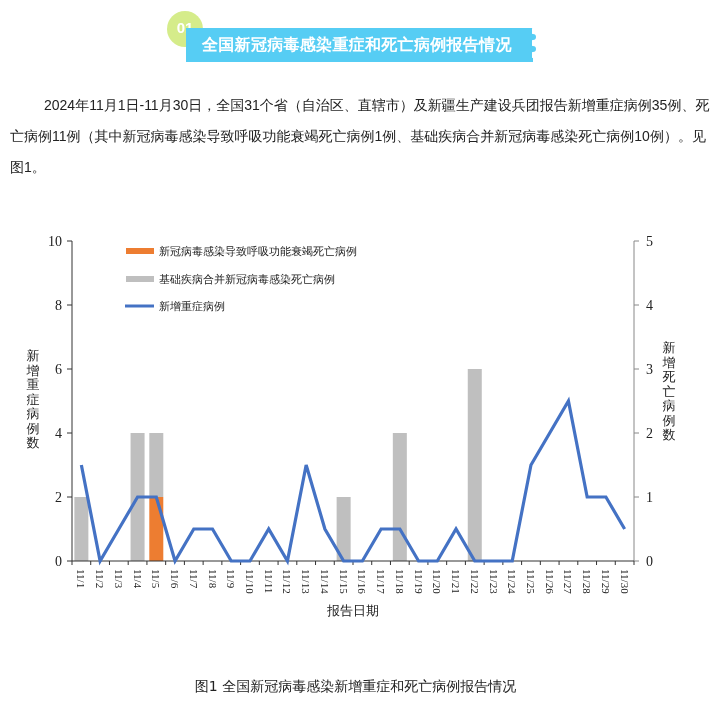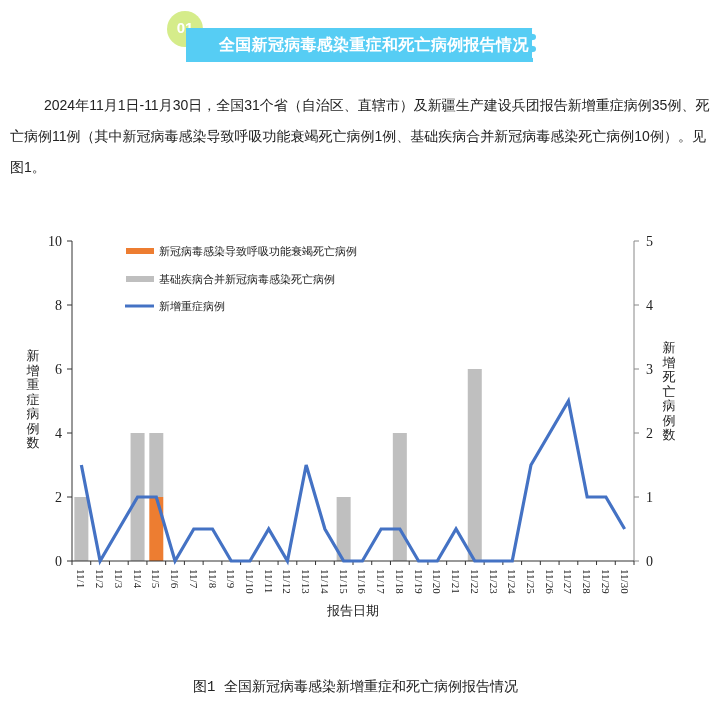--- a/index.html
+++ b/index.html
@@ -1,24 +1,24 @@
 <!DOCTYPE html>
 <html><head>
 <meta charset="utf-8">
 <style>
   html, body { margin:0; padding:0; background:#fff; }
   body { width:711px; height:703px; position:relative; overflow:hidden; font-family:"DejaVu Sans", sans-serif; color:#222; }
   .header { position:absolute; left:186px; top:28px; width:346px; height:34px; background:#56cdf4; }
   .header-badge { position:absolute; left:167px; top:11px; width:36px; height:36px; border-radius:50%; background:#d5ec8a; color:#fff; font-weight:bold; font-size:15px; text-align:center; line-height:34px; font-family:"Liberation Sans", sans-serif; }
-  .header-title { position:absolute; left:202px; top:35px; color:#fff; font-weight:bold; font-size:16px; letter-spacing:0.3px;margin-left:17px; }
+  .header-title { position:absolute; left:202px; top:35px; color:#fff; font-weight:bold; font-size:16px; letter-spacing:0.3px; }
   .header-notch { position:absolute; left:530px; top:28px; width:8px; height:34px; }
   .para { position:absolute; left:10px; top:90px; width:700px; font-size:14px; line-height:31px; color:#222; font-family:"Liberation Sans", sans-serif; }
   .para p { margin:0; text-indent:34px; }
   svg text { font-family:"Liberation Serif", serif; }
-  .caption { position:absolute; left:0; width:711px; top:678px; text-align:center; font-size:14px; color:#222;font-family:Liberation Mono, monospace; }
+  .caption { position:absolute; left:0; width:711px; top:678px; text-align:center; font-size:14px; color:#222; }
 </style>
 </head>
 <body>
 
 <div class="header-badge">01</div>
 <div class="header"></div>
 <svg class="header-notch" viewBox="0 0 8 34" width="8" height="34">
   <path d="M0 0 H3 a3 3 0 0 0 0 6 a3 3 0 0 1 0 6 a3 3 0 0 0 0 6 a3 3 0 0 1 0 6 a3 3 0 0 0 0 6 V34 H0 Z" fill="#56cdf4"></path>
 </svg>
 <div class="header-title">全国新冠病毒感染重症和死亡病例报告情况</div>

